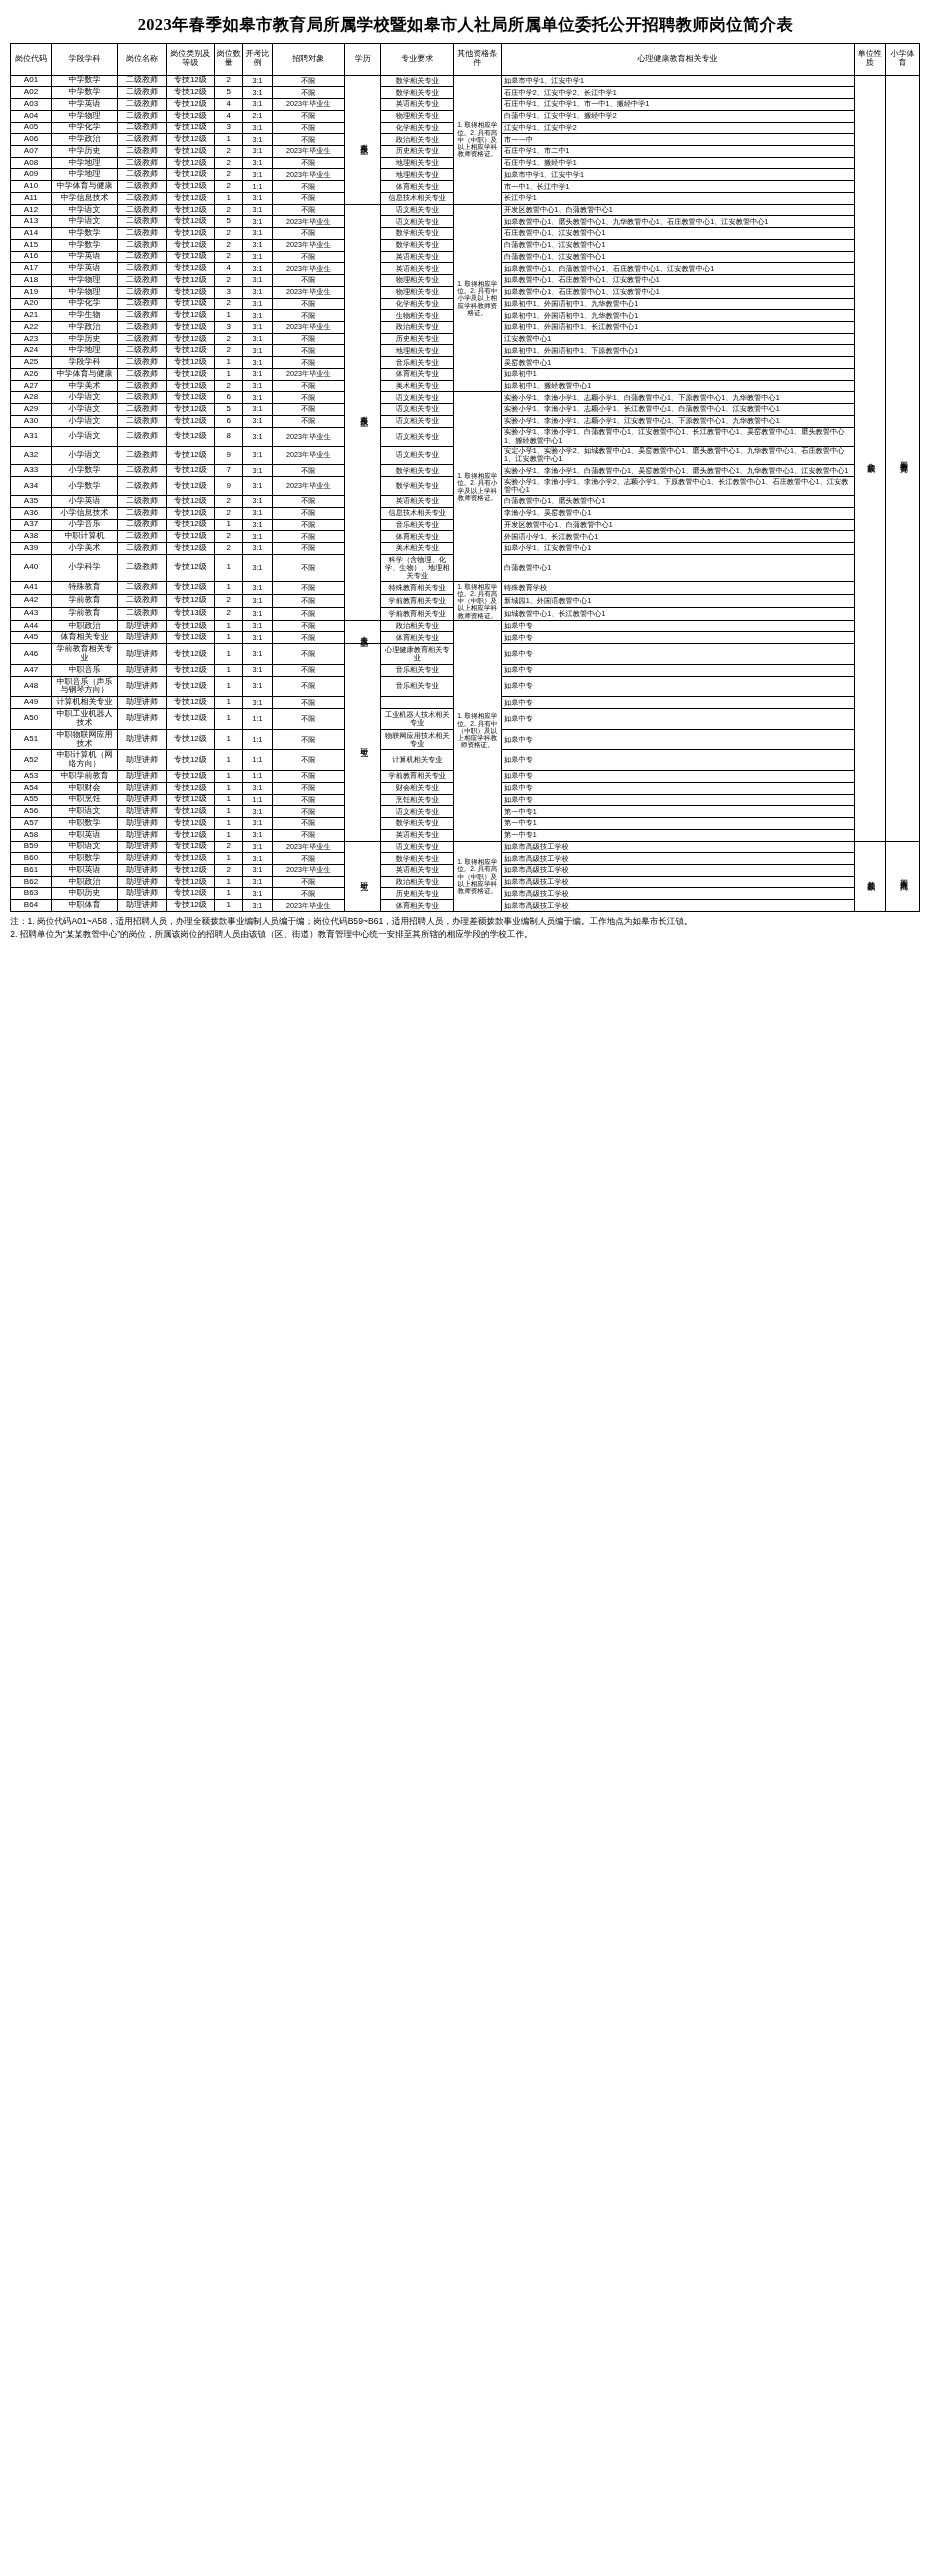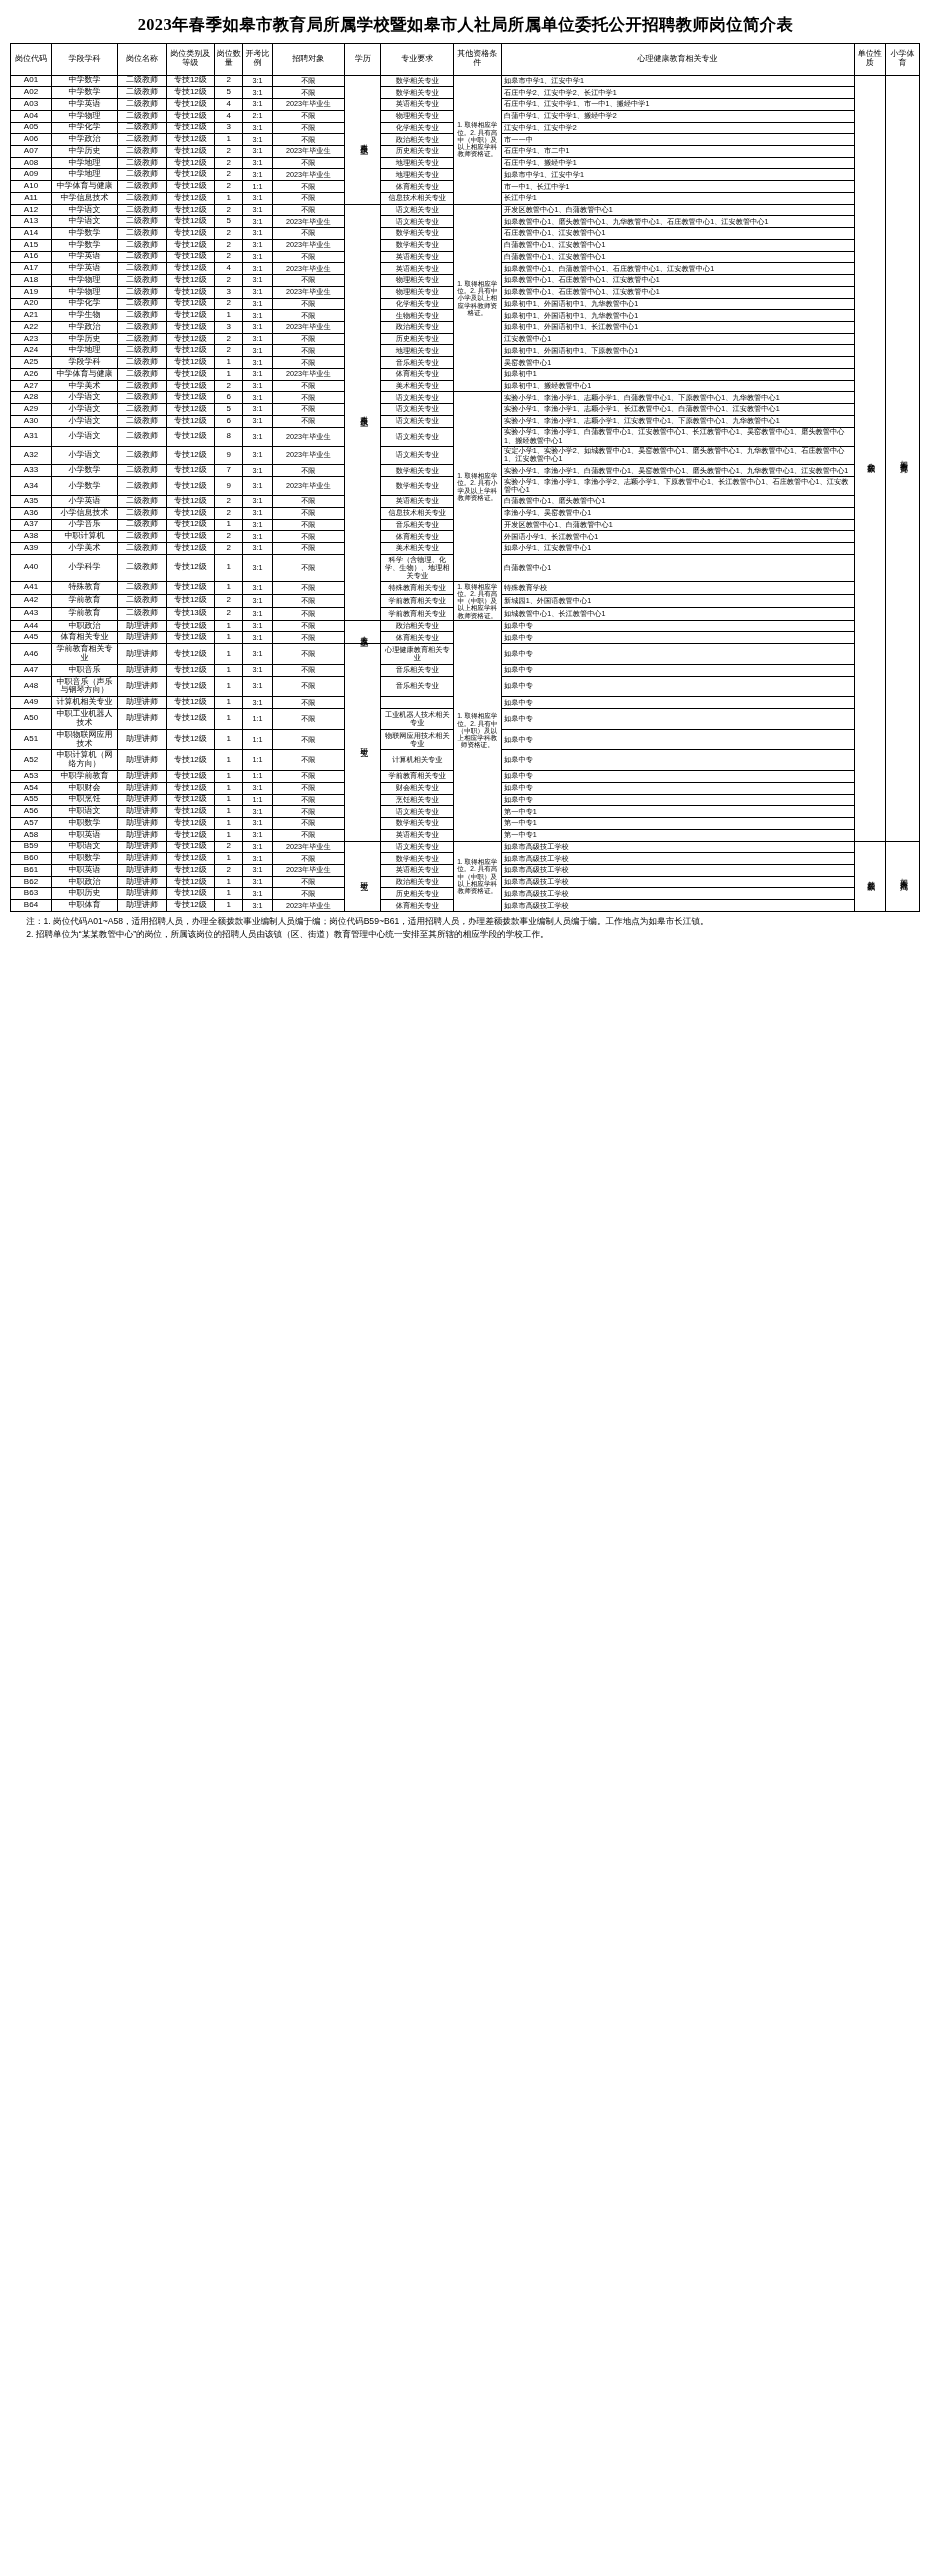--- a/index.html
+++ b/index.html
@@ -7,21 +7,21 @@
   .page{width:931px;min-height:2576px;box-sizing:border-box;padding:8.6px 10.3px 5.2px 10.3px;background:#fff;}
   .doc-title{text-align:center;font-weight:bold;font-size:16.4px;letter-spacing:0.4px;padding:5.2px 0 7px 0;font-family:"Liberation Serif","DejaVu Serif",serif;}
   table{border-collapse:collapse;width:910px;table-layout:fixed;padding-left:17px;}
   td,th{border:0.9px solid #000;font-size:8px;line-height:1.12;text-align:center;vertical-align:middle;padding:0.9px 0.9px;word-break:break-all;}
   .hdr td{height:29px;}
   .vert{writing-mode:vertical-rl;text-orientation:upright;letter-spacing:0.9px;white-space:nowrap;}
   .small{font-size:7.2px;}
   .tiny{font-size:6.6px;line-height:1.1;}
   .left{text-align:left;padding-left:2.6px;}
   .notes{font-size:8.6px;line-height:1.45;padding-top:3.4px;}
-  .notes div{text-indent:0;margin-left:16px;}
+  .notes div{text-indent:0;}
   col.c0{width:40px}col.c1{width:66px}col.c2{width:48px}col.c3{width:48px}
   col.c4{width:28px}col.c5{width:29px}col.c6{width:72px}col.c7{width:36px}
   col.c8{width:72px}col.c9{width:47px}col.c10{width:350px}col.c11{width:31px}col.c12{width:34px}
 </style>
 </head>
 <body>
 
 <div class="page">
   <div class="doc-title">2023年春季如皋市教育局所属学校暨如皋市人社局所属单位委托公开招聘教师岗位简介表</div>
 

